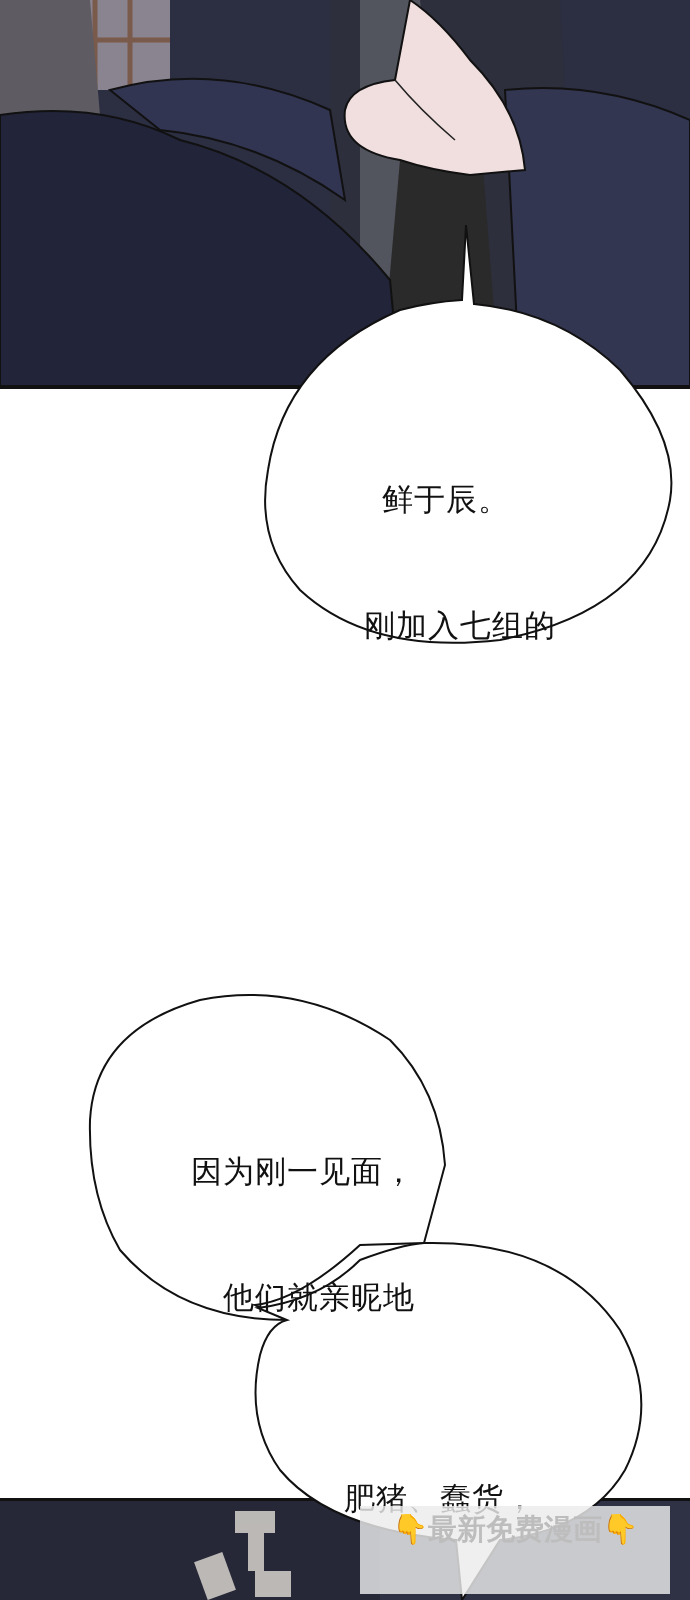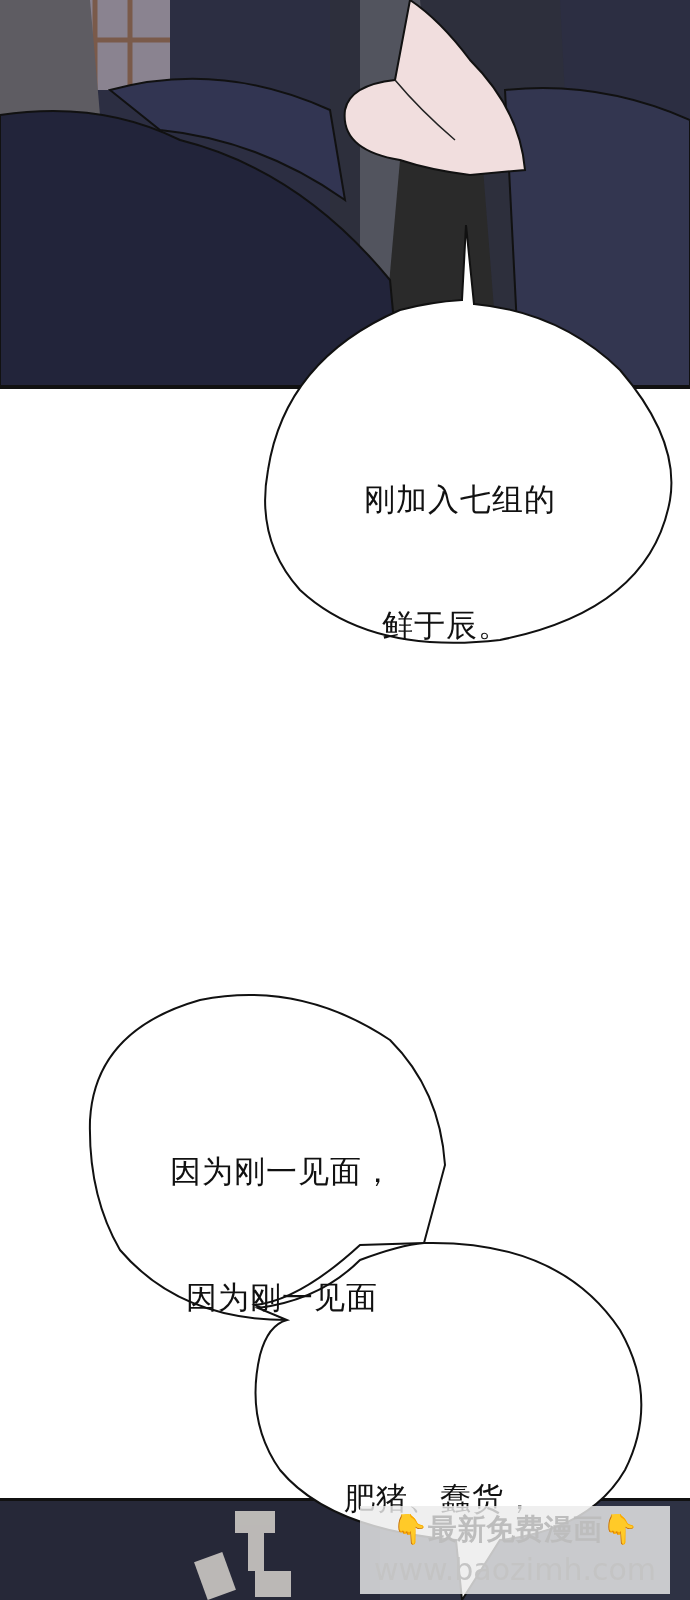--- a/index.html
+++ b/index.html
@@ -63,31 +63,30 @@
 <svg class="bubble-svg" viewBox="0 0 690 1600">
 
   <path d="M462,300 L466,225 L474,304 Q560,312 620,370 Q680,440 670,500 Q650,610 500,640 Q370,655 300,590 Q255,540 268,470 Q285,360 400,310 Q430,302 462,300 Z" fill="#ffffff" stroke="#111" stroke-width="2"></path>
 
   <path d="M90,1120 Q95,1030 200,1000 Q300,980 390,1040 Q440,1090 445,1165 L424,1243 L360,1245 Q300,1300 255,1305 L287,1320 Q180,1320 120,1250 Q88,1195 90,1120 Z" fill="#ffffff" stroke="#111" stroke-width="2"></path>
 
   <path d="M424,1243 Q560,1240 620,1330 Q660,1400 625,1470 Q590,1530 500,1540 L462,1600 L456,1540 Q330,1530 280,1470 Q245,1420 260,1355 Q268,1325 287,1320 L258,1308 Q320,1300 360,1260 Q400,1245 424,1243 Z" fill="#ffffff" stroke="#111" stroke-width="2"></path>
 </svg>
 
 <div class="bubble-text" style="left:330px; top:394px; width:260px;">
+  <div style="text-align:left; padding-left:52px;">鲜于辰。</div>
   <div>刚加入七组的</div>
-  <div style="text-align:left; padding-left:52px;">鲜于辰。</div>
 </div>
 
-<div class="bubble-text" style="left:137px; top:1066px; width:290px;">
+<div class="bubble-text" style="left:125px; top:1066px; width:290px;text-align:right;">
   <div>因为刚一见面，</div>
-  <div>因为刚一见面</div>
+  <div>他们就亲昵地</div>
 </div>
 
 <div class="bubble-text" style="left:320px; top:1393px; width:240px;">
   <div>肥猪、蠢货，</div>
 </div>
 
 <div class="watermark">
   <div class="wm-line1">
     <span class="hand">👇</span><span>最新免费漫画</span><span class="hand">👇</span>
   </div>
-  <div class="wm-line2">www.baozimh.com</div>
 </div>
 
 </body></html>

